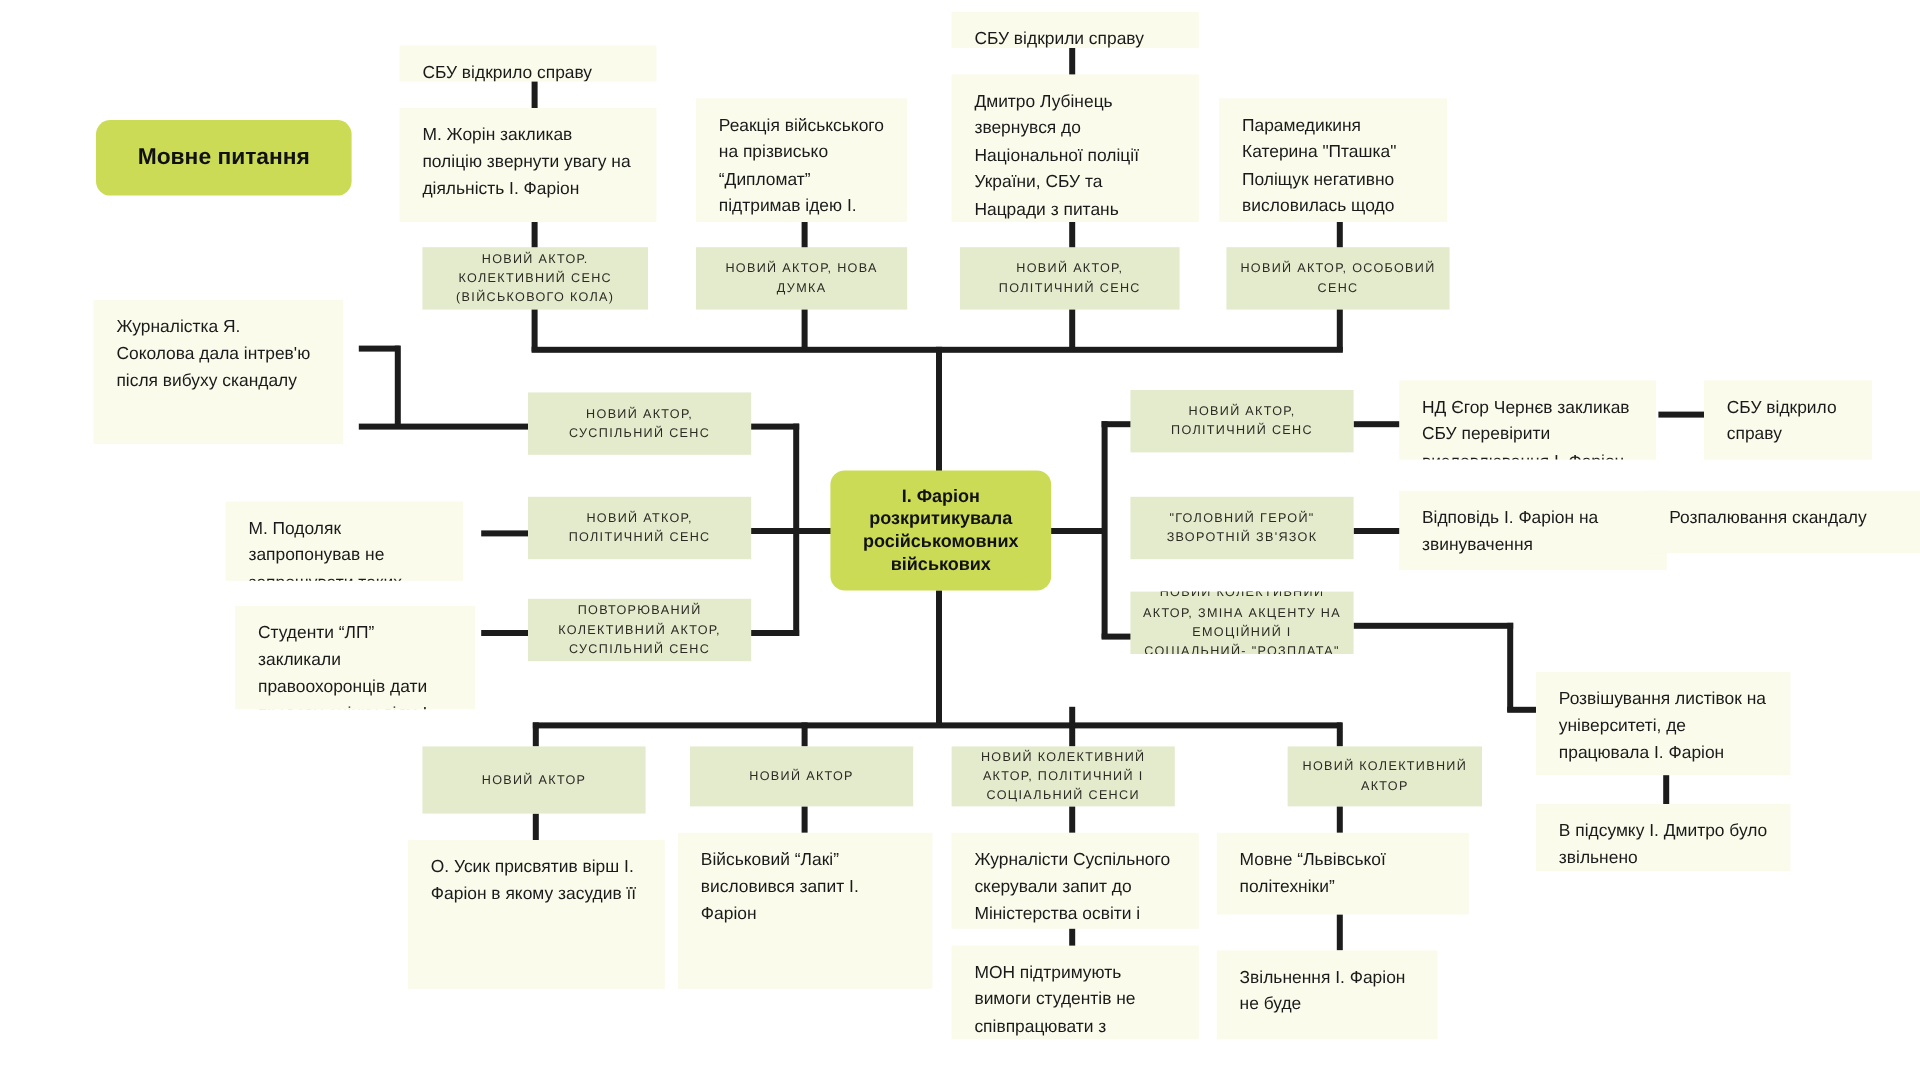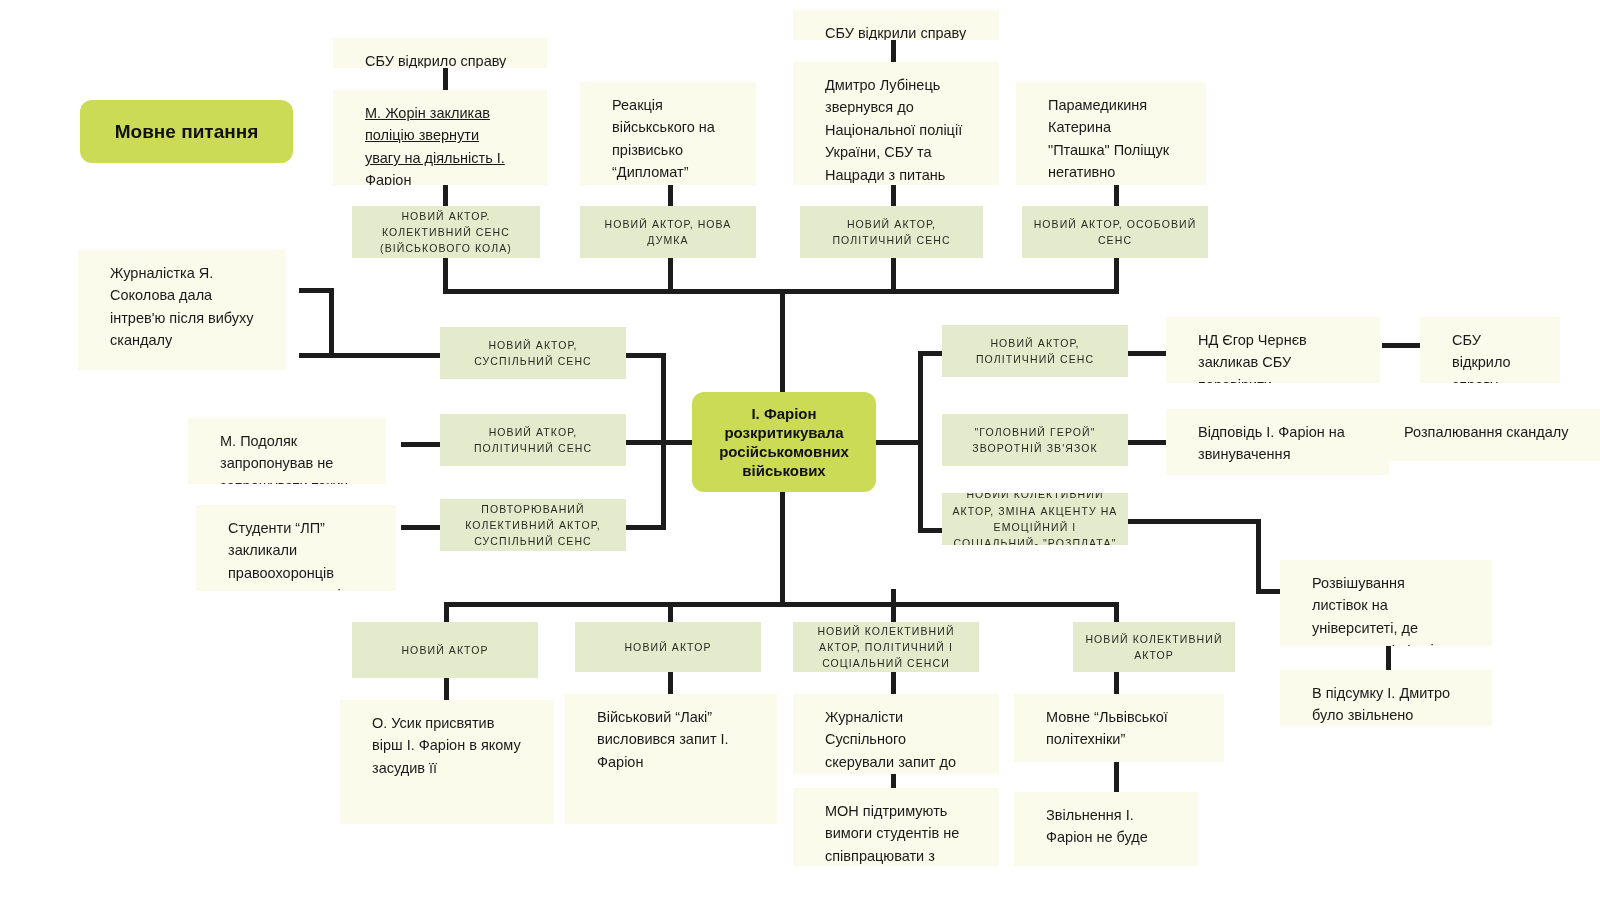--- a/index.html
+++ b/index.html
@@ -19,21 +19,21 @@
     position: absolute;
     box-sizing: border-box;
     overflow: hidden;
   }
   
   .card {
     background: #fafbeb;
     color: #1a1a1a;
     font-size: 14.5px;
     line-height: 1.55;
-    padding: 12px 32px;
+    padding: 12px 19px;
   }
   
   .tag {
     background: #e4ebcd;
     color: #2a2a22;
     font-size: 10.5px;
     letter-spacing: 1.1px;
     line-height: 1.55;
     text-align: center;
     text-transform: uppercase;
@@ -131,21 +131,21 @@
   <div class="conn v" style="left:444px; top:678px; height:22px;"></div>
   <div class="conn v" style="left:668px; top:672px; height:22px;"></div>
   <div class="conn v" style="left:891px; top:672px; height:22px;"></div>
   <div class="conn v" style="left:891px; top:768px; height:22px;"></div>
   <div class="conn v" style="left:1114px; top:672px; height:22px;"></div>
   <div class="conn v" style="left:1114px; top:762px; height:30px;"></div>
 
   <div class="box hero" id="title-box" style="left:80px; top:100px; width:213px; height:63px;">Мовне питання</div>
 
   <div class="box card" style="left:333px; top:38px; width:214px; height:30px;">СБУ відкрило справу</div>
-  <div class="box card" style="left:333px; top:90px; width:214px; height:95px;text-decoration:underline;">М. Жорін закликав поліцію звернути увагу на діяльність І. Фаріон</div>
+  <div class="box card" style="left:333px; top:90px; width:214px; height:95px;">М. Жорін закликав поліцію звернути увагу на діяльність І. Фаріон</div>
   <div class="box tag" style="left:352px; top:206px; width:188px; height:52px;">НОВИЙ АКТОР. КОЛЕКТИВНИЙ СЕНС (ВІЙСЬКОВОГО КОЛА)</div>
 
   <div class="box card" style="left:580px; top:82px; width:176px; height:103px;">Реакція військського на прізвисько “Дипломат” підтримав ідею І. Фаріон, але не її грубі висловлення</div>
   <div class="box tag" style="left:580px; top:206px; width:176px; height:52px;">НОВИЙ АКТОР, НОВА ДУМКА</div>
 
   <div class="box card" style="left:793px; top:10px; width:206px; height:30px;">СБУ відкрили справу</div>
   <div class="box card" style="left:793px; top:62px; width:206px; height:123px;">Дмитро Лубінець звернувся до Національної поліції України, СБУ та Нацради з питань телебачення і радіомовлення</div>
   <div class="box tag" style="left:800px; top:206px; width:183px; height:52px;">НОВИЙ АКТОР, ПОЛІТИЧНИЙ СЕНС</div>
 
   <div class="box card" style="left:1016px; top:82px; width:190px; height:103px;">Парамедикиня Катерина "Пташка" Поліщук негативно висловилась щодо заяв І. Фаріон</div>

